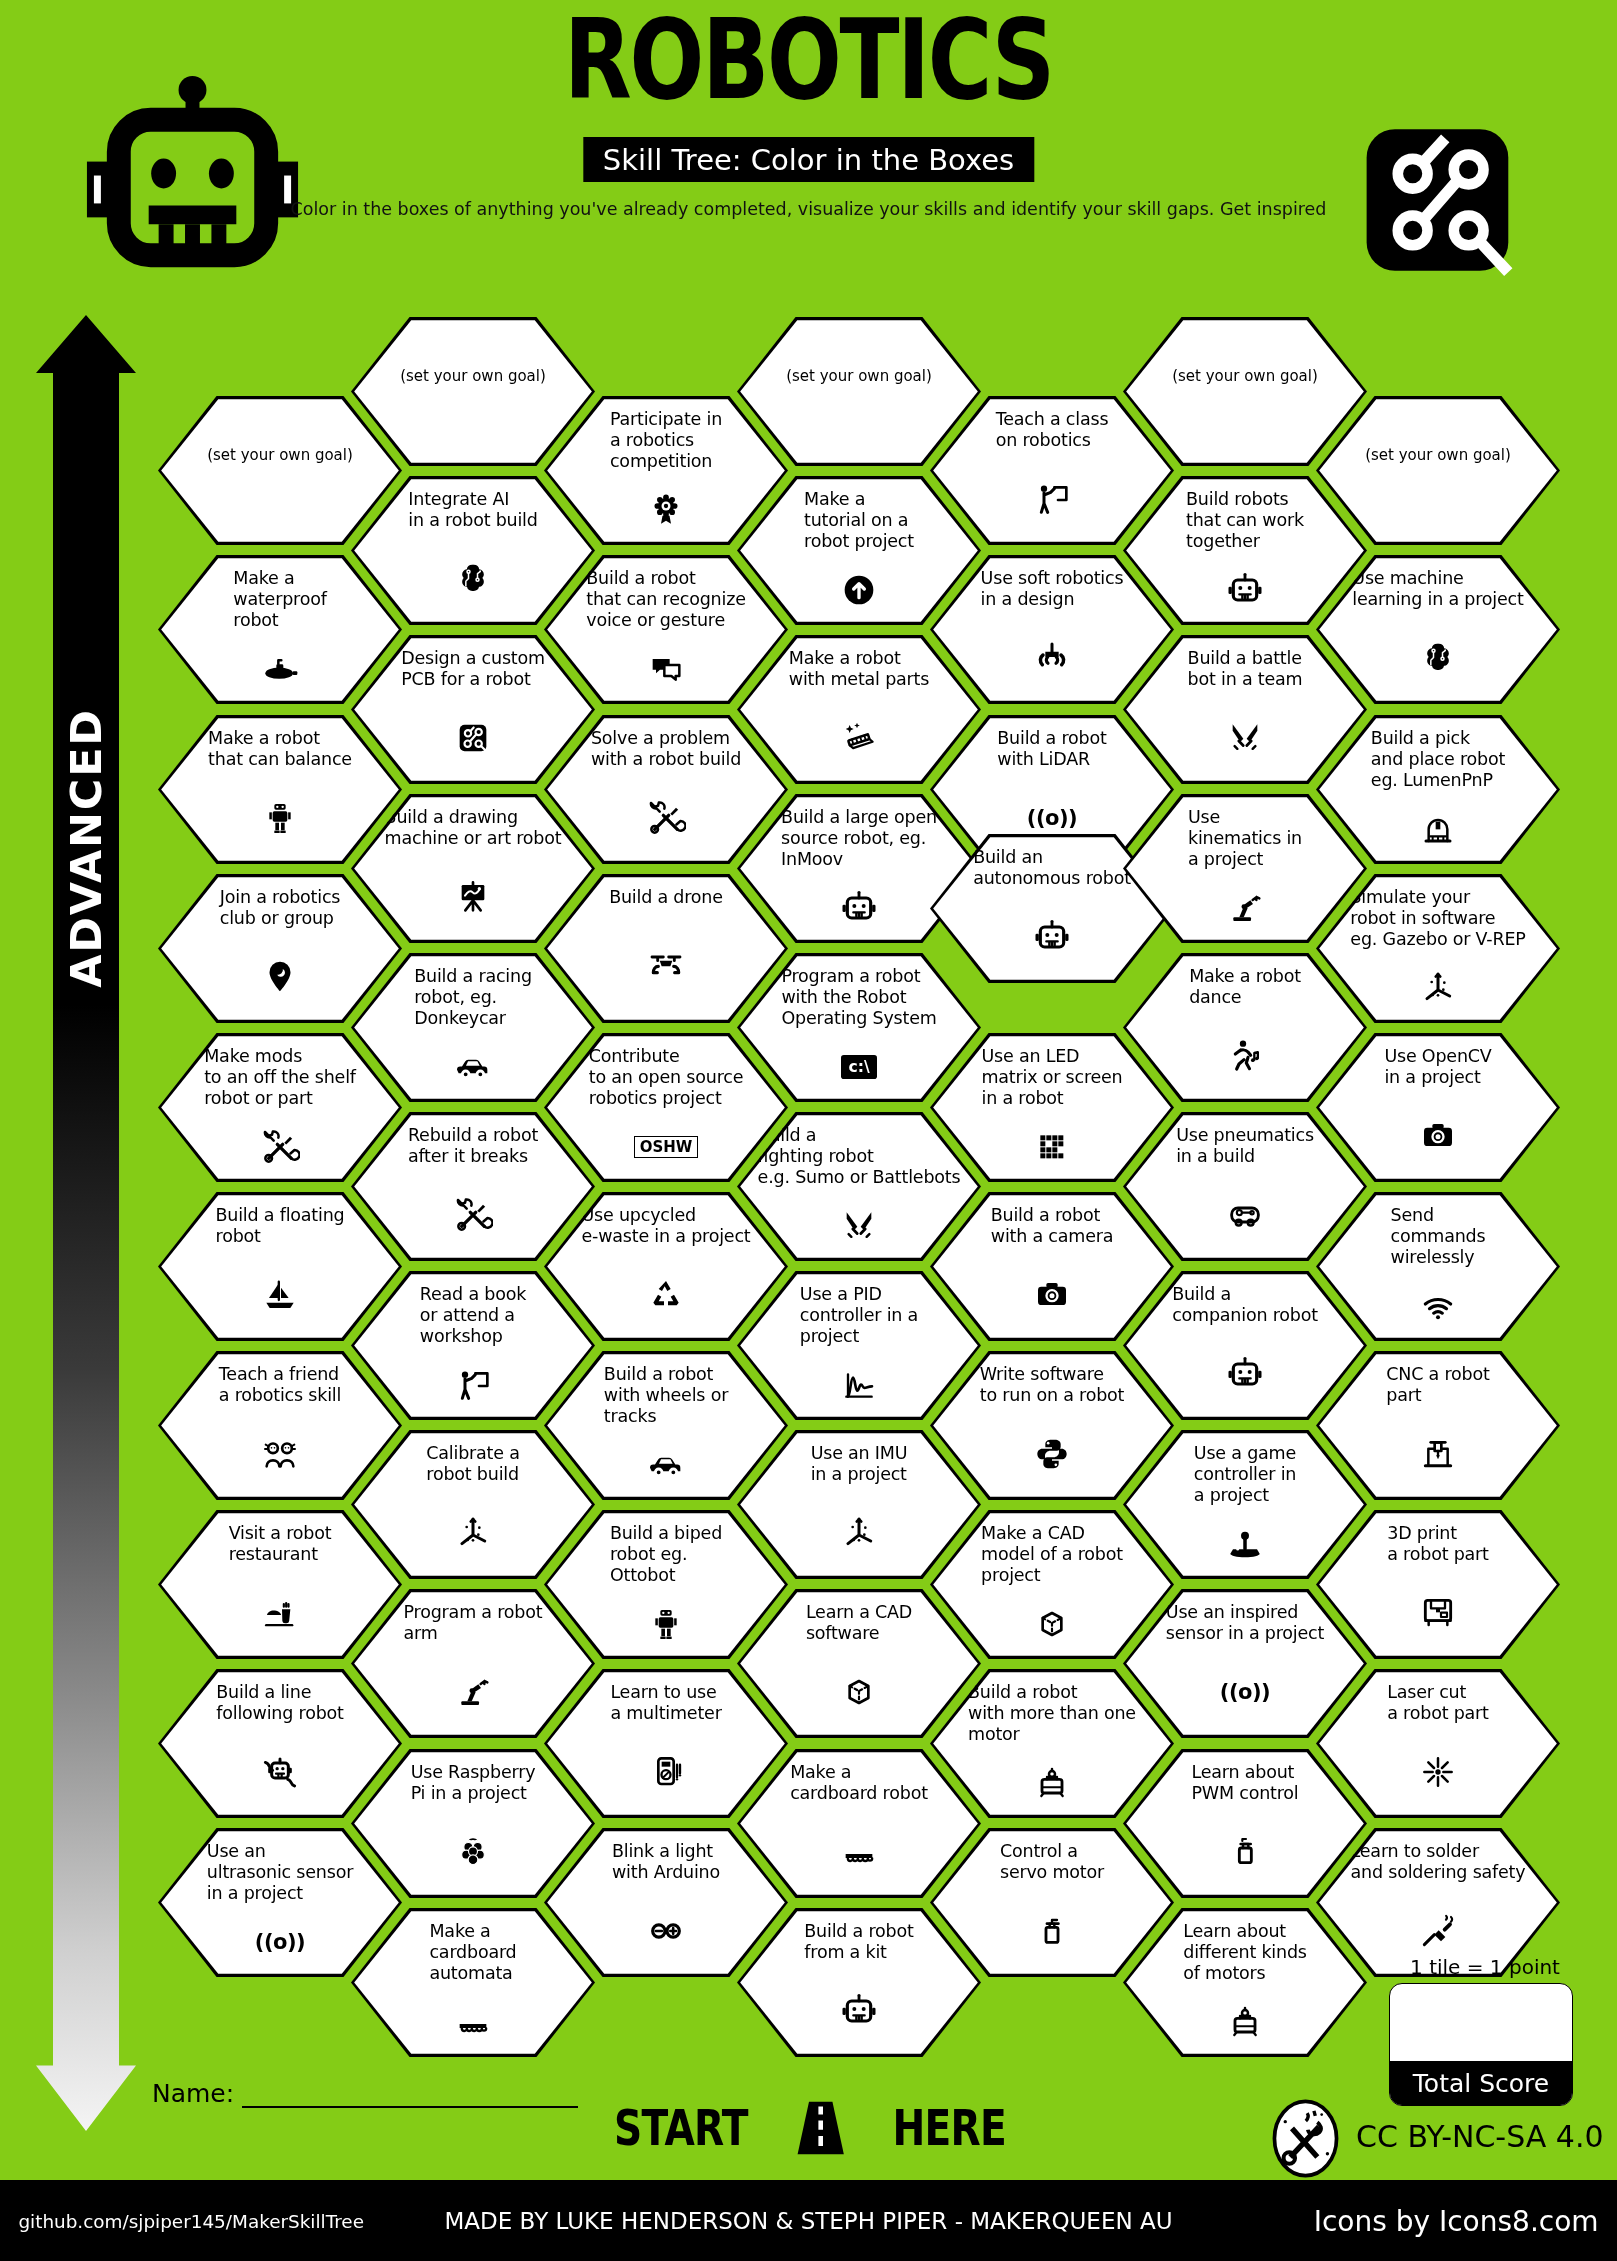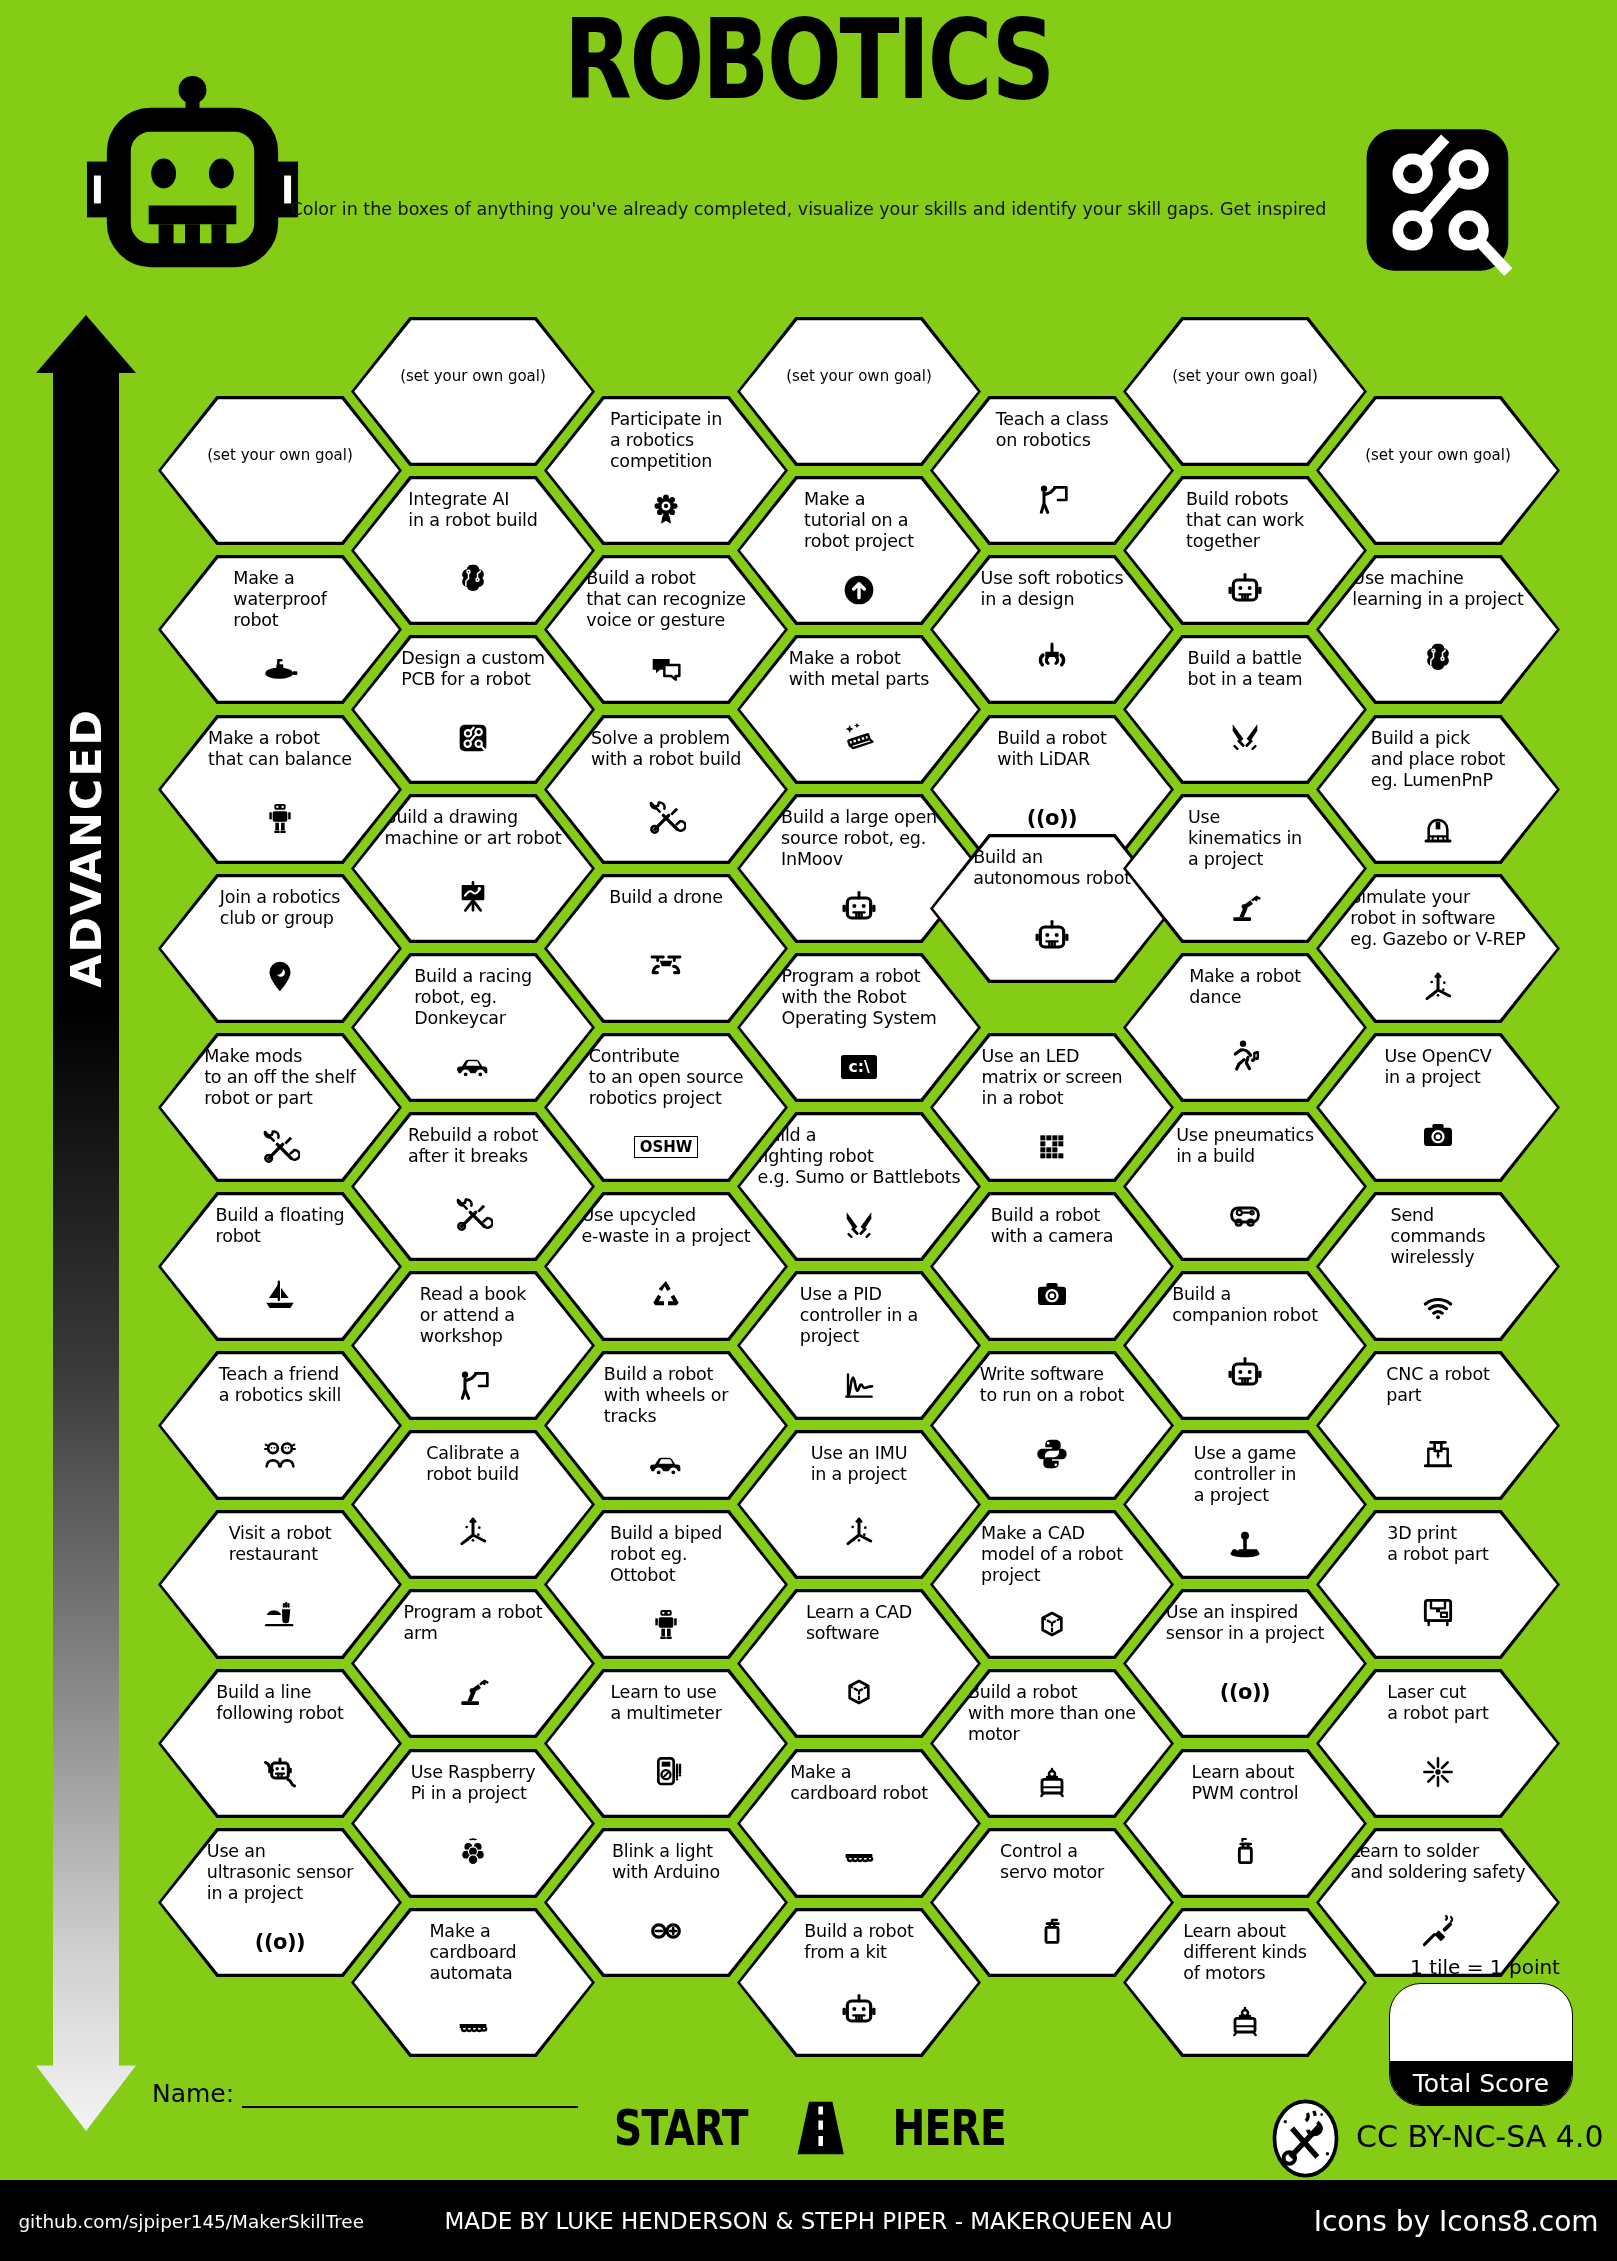--- a/index.html
+++ b/index.html
@@ -36,21 +36,21 @@
   .ic-ros{background:#000;color:#fff;font-weight:700;font-size:15.6px;padding:2.8px 7.4px;border-radius:2.8px;}
   
   .start-row{position:absolute;left:50%;top:2091px;transform:translateX(-50%);display:flex;align-items:center;gap:16.6px;}
   .start-word{font-size:49px;font-weight:800;letter-spacing:-0.9px;transform:scaleX(.8);}
   .road-icon{width:81px;height:74px;}
   .name-row{position:absolute;left:152px;top:2079px;display:flex;align-items:flex-end;}
   .name-label{font-size:25px;}
   .name-line{display:inline-block;width:336px;border-bottom:2.3px solid #000;height:23px;margin-left:7.4px;}
   .tile-note{position:absolute;left:1393px;top:1955px;width:184px;text-align:center;font-size:20px;}
   .score-box{position:absolute;left:1389px;top:1983px;width:184px;height:123px;border:1.8px solid #000;
-             border-radius:32px;overflow:hidden;background:#fff;box-sizing:border-box;}
+             border-radius:13px;overflow:hidden;background:#fff;box-sizing:border-box;}
   .score-label{position:absolute;left:0;right:0;bottom:0;height:44px;background:#000;color:#fff;
                display:flex;align-items:center;justify-content:center;font-size:25px;}
   .cc-logo{position:absolute;left:1265px;top:2098px;width:81px;height:81px;}
   .cc-text{position:absolute;left:1356px;top:2119px;width:221px;font-size:30px;white-space:nowrap;}
   .footer-bar{position:absolute;left:0;right:0;top:2180px;height:81px;background:#000;color:#fff;}
   .footer-left{position:absolute;left:18.4px;top:50%;transform:translateY(-50%);font-size:18.4px;}
   .footer-center{position:absolute;left:50%;top:50%;transform:translate(-50%,-50%);font-size:23px;white-space:nowrap;}
   .footer-right{position:absolute;right:18.4px;top:50%;transform:translateY(-50%);font-size:28px;}
 </style>
 </head>
@@ -66,20 +66,21 @@
       <rect x="2.1" y="11.2" width="0.7" height="2.8" fill="#fff"></rect>
     <rect x="20.4" y="9.8" width="2.2" height="5.6" fill="#000"></rect>
       <rect x="21.2" y="11.2" width="0.7" height="2.8" fill="#fff"></rect>
     <ellipse cx="9.1" cy="11" rx="1.25" ry="1.5" fill="#000"></ellipse>
     <ellipse cx="14.9" cy="11" rx="1.25" ry="1.5" fill="#000"></ellipse>
     <path d="M7.6 14.2h8.8v1.9H7.6z" fill="#000"></path>
     <path d="M8.6 16.1h1.5v2.1H8.6zM11.25 16.1h1.5v2.1h-1.5zM13.9 16.1h1.5v2.1h-1.5z" fill="#000"></path>
   </svg>
 
   <div class="title">ROBOTICS</div>
+  <div class="subtitle">Skill Tree: Color in the Boxes</div>
   <div class="desc">
     <div>Color in the boxes of anything you've already completed, visualize your skills and identify your skill gaps.  Get inspired</div>
   </div>
 
   <svg class="logo-pcb" viewBox="0 0 24 24">
     <rect x="1.5" y="1.5" width="20" height="20" rx="4" fill="#000"></rect>
     <circle cx="8" cy="7.8" r="2.1" fill="none" stroke="#fff" stroke-width="1.5"></circle>
     <circle cx="15.9" cy="7.2" r="2.1" fill="none" stroke="#fff" stroke-width="1.5"></circle>
     <circle cx="8" cy="15.8" r="2.1" fill="none" stroke="#fff" stroke-width="1.5"></circle>
     <circle cx="15.9" cy="15.8" r="2.1" fill="none" stroke="#fff" stroke-width="1.5"></circle>

